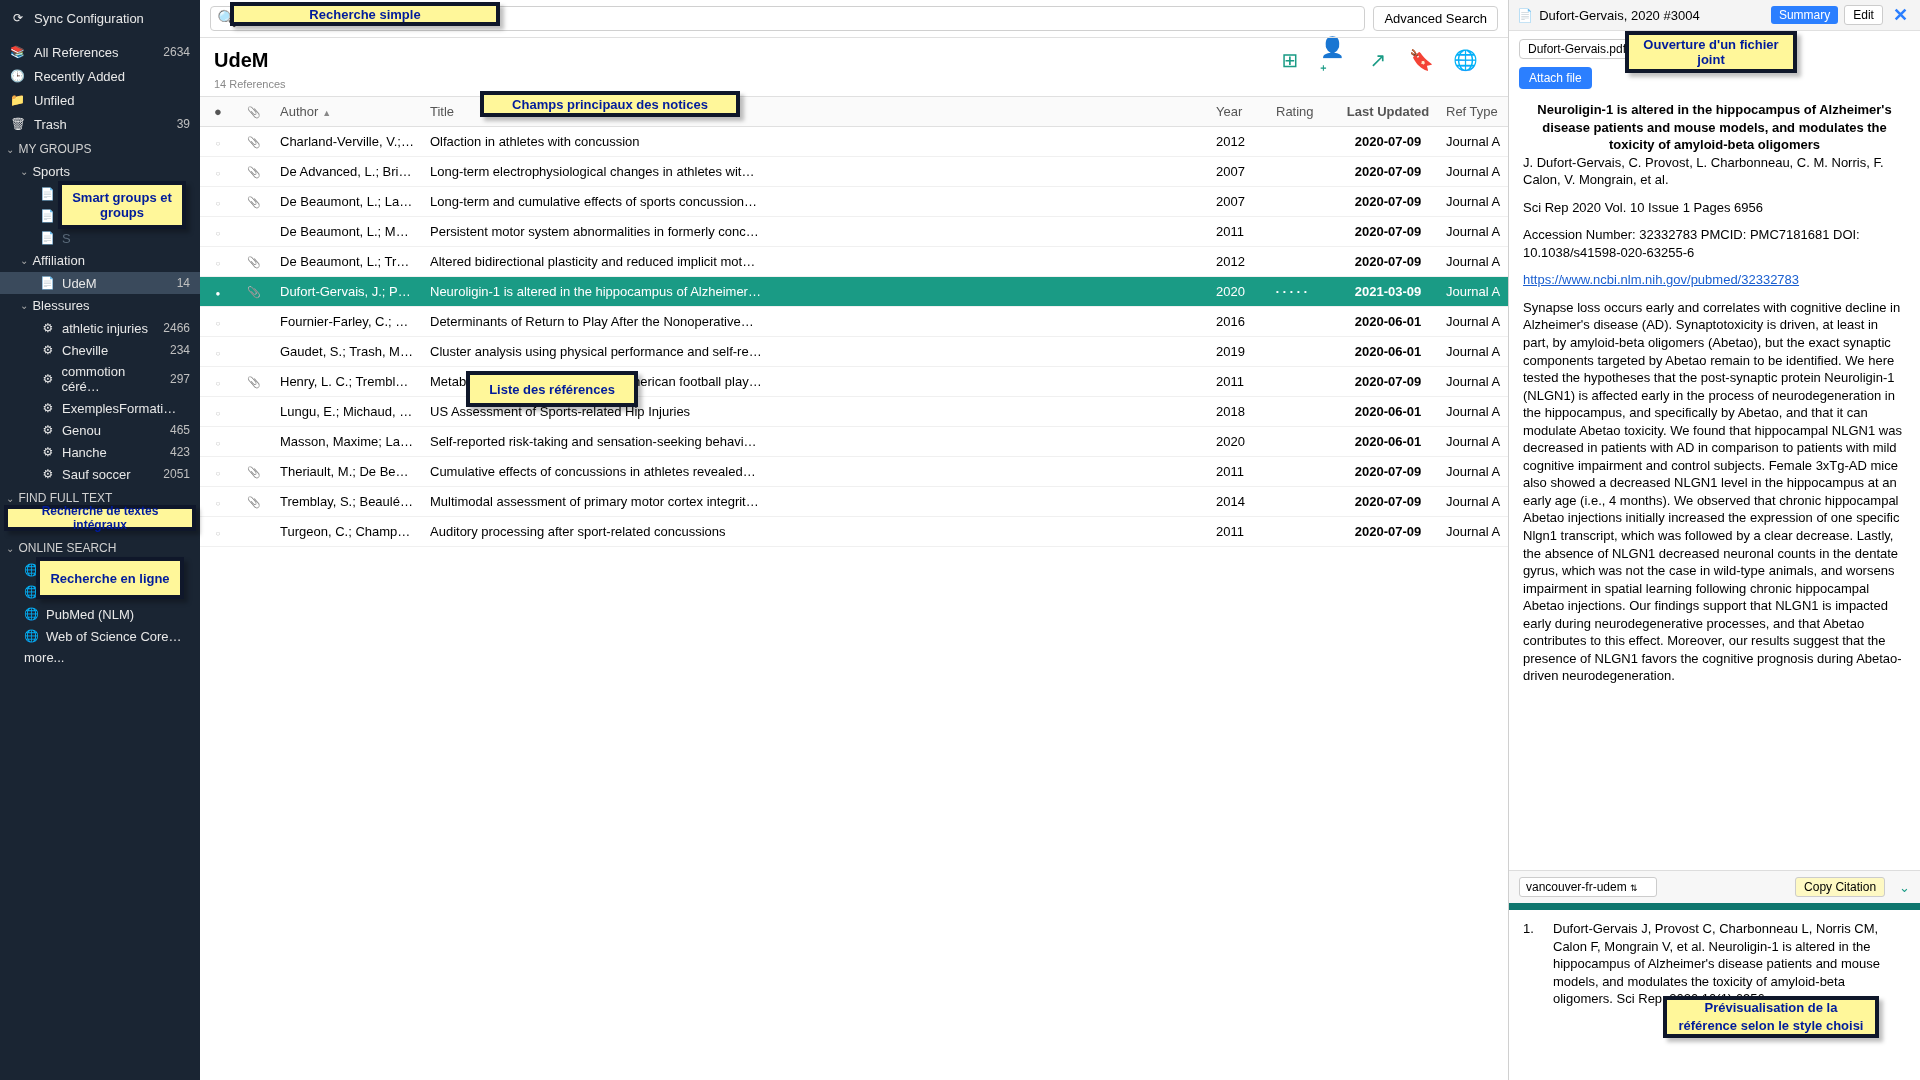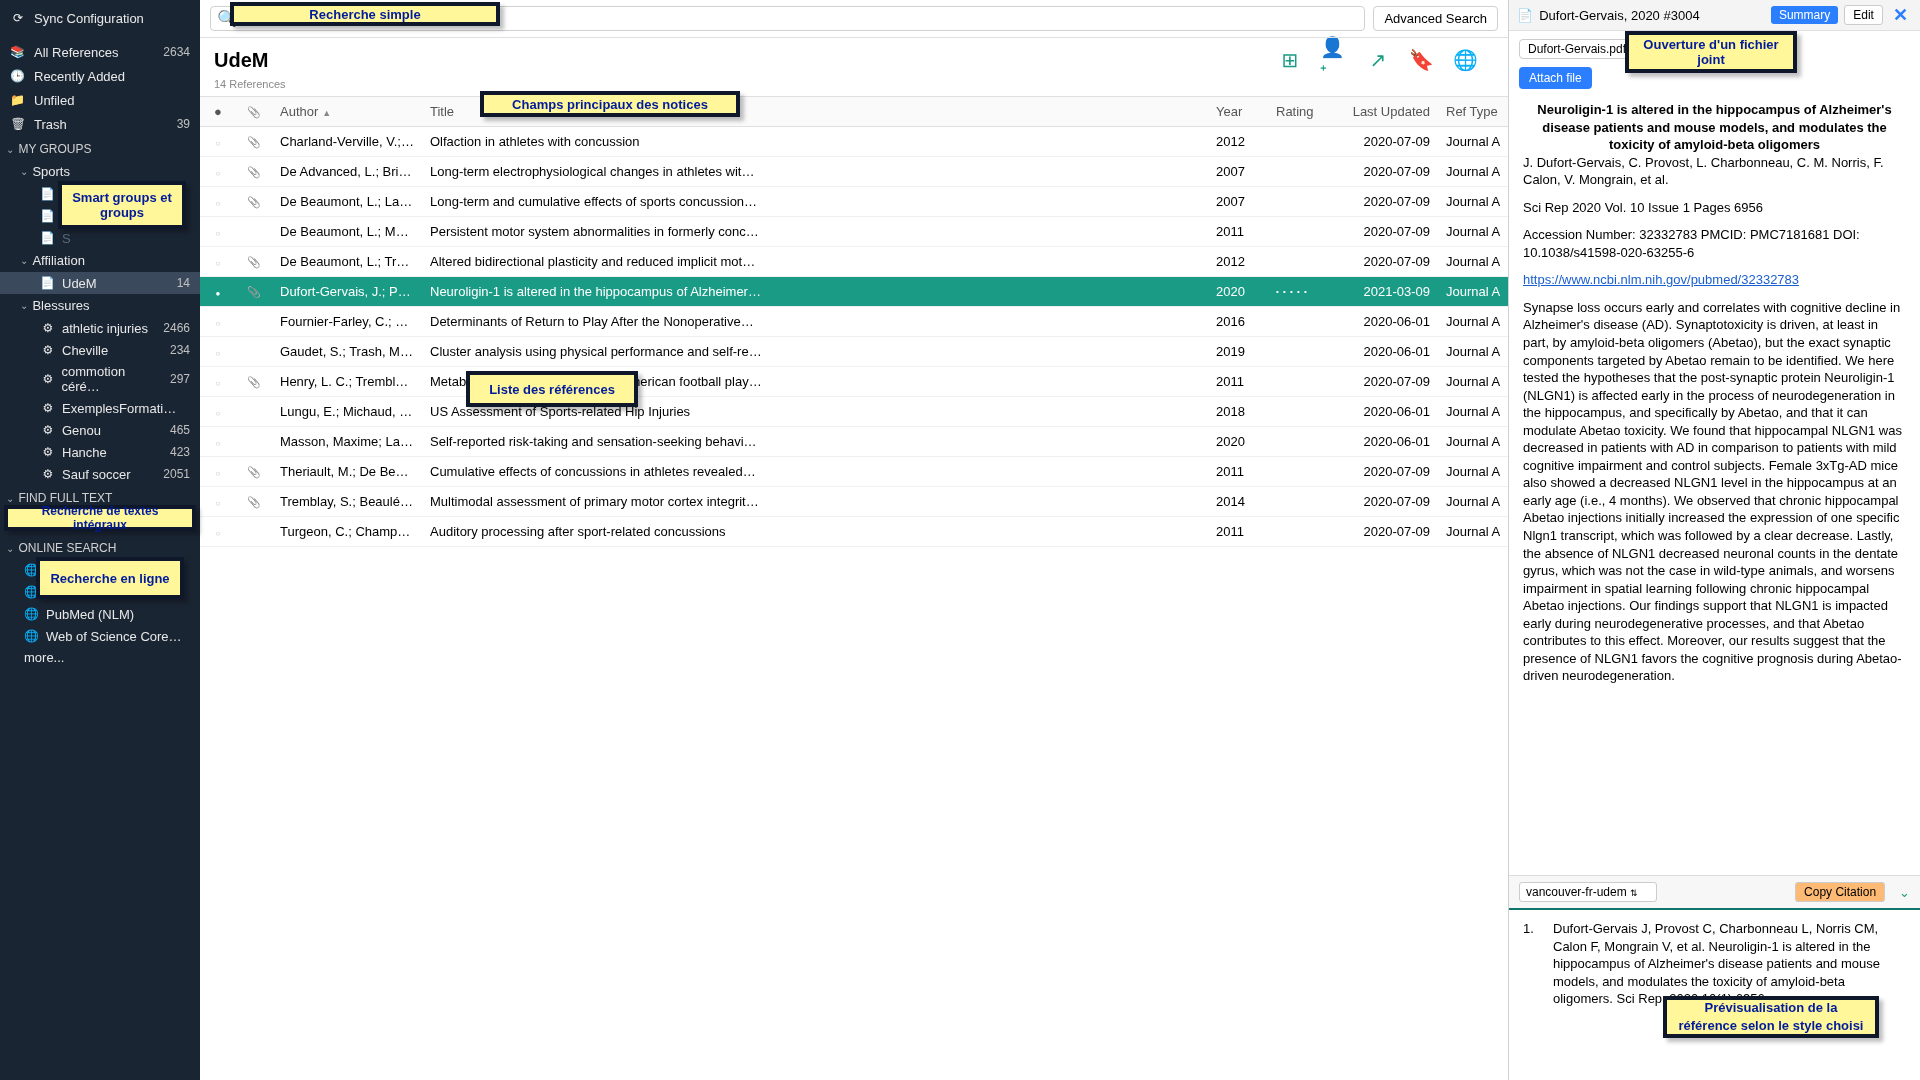--- a/index.html
+++ b/index.html
@@ -30,21 +30,21 @@
 .tool-icon { width: 28px; height: 28px; display: flex; align-items: center; justify-content: center; color: #1a9b85; font-size: 20px; cursor: pointer; }
 .col-headers, .row { display: flex; align-items: center; font-size: 13px; }
 .col-headers { border-top: 1px solid #e0e0e0; border-bottom: 1px solid #e0e0e0; background: #fafafa; color: #555; position: relative; }
 .col-headers > div, .row > div { padding: 7px 8px; }
 .c-dot { width: 36px; text-align: center; }
 .c-clip { width: 36px; text-align: center; color: #888; }
 .c-author { width: 150px; white-space: nowrap; overflow: hidden; text-overflow: ellipsis; }
 .c-title { flex: 1; white-space: nowrap; overflow: hidden; text-overflow: ellipsis; min-width: 0; }
 .c-year { width: 60px; }
 .c-rating { width: 70px; }
-.c-updated { width: 100px; text-align: right; }
+.c-updated { width: 100px; text-align: center; font-weight: bold; }
 .c-type { width: 70px; white-space: nowrap; overflow: hidden; }
 .row { border-bottom: 1px solid #f0f0f0; position: relative; }
 .row.sel { background: #1a9b85; color: #fff; }
 .row.sel .c-clip { color: #fff; }
 .dot-filled::before { content: "●"; color: #888; font-size: 8px; }
 .row.sel .dot-filled::before { color: #fff; }
 .dot-empty::before { content: "○"; color: #bbb; font-size: 8px; }
 .clip::before { content: "📎"; font-size: 11px; filter: grayscale(1); }
 .stars { letter-spacing: 1px; font-size: 8px; }
 .sort-ind { font-size: 9px; margin-left: 4px; color: #888; }
@@ -58,23 +58,23 @@
 .close-x { font-size: 18px; font-weight: bold; color: #2b7fff; cursor: pointer; padding: 0 4px; }
 .file-row { display: flex; align-items: center; padding: 8px 10px; gap: 8px; position: relative; }
 .file-chip { border: 1px solid #ccc; border-radius: 4px; padding: 2px 8px; font-size: 12px; display: flex; align-items: center; gap: 4px; background: #fff; }
 .file-chip .dd { background: #2b7fff; color: #fff; padding: 0 4px; border-radius: 2px; margin-left: 2px; }
 .attach-btn { background: #2b7fff; color: #fff; border: none; border-radius: 4px; padding: 4px 10px; font-size: 12px; margin: 0 10px 8px 10px; align-self: flex-start; cursor: pointer; }
 .rbody { padding: 4px 14px 10px 14px; overflow: auto; flex: 1; line-height: 1.35; }
 .rtitle { font-weight: 700; text-align: center; }
 .rauth, .rjournal, .racc { margin-bottom: 10px; }
 .rlink { color: #1a5fd0; text-decoration: underline; margin-bottom: 10px; display: block; word-break: break-all; }
 .rabs { }
-.cite-bar { display: flex; align-items: center; border-top: 1px solid #ddd; border-bottom: 2px solid #0f766e; padding: 6px 10px; background: #f7f7f7; gap: 8px; position: relative; }
+.cite-bar { display: flex; align-items: center; border-top: 1px solid #ddd; border-bottom: 7px solid #0f766e; padding: 6px 10px; background: #f7f7f7; gap: 8px; position: relative; }
 .style-select { border: 1px solid #ccc; border-radius: 3px; padding: 2px 18px 2px 6px; font-size: 12px; background: #fff; }
-.copy-cite { margin-left: auto; border: 1px solid #ccc; border-radius: 3px; padding: 2px 8px; font-size: 12px; background: #fdba74; cursor: pointer; }
+.copy-cite { margin-left: auto; border: 1px solid #ccc; border-radius: 3px; padding: 2px 8px; font-size: 12px; background: #fef9c3; cursor: pointer; }
 .cite-preview { padding: 10px 14px 14px 14px; font-size: 13px; display: flex; gap: 14px; line-height: 1.35; position: relative; min-height: 170px; }
 .cite-preview .num { width: 16px; }
 .cite-preview .txt { flex: 1; }
 
 
 .callout { background: #fff79a; border: 4px solid #0f172a; box-shadow: 4px 4px 4px rgba(0,0,0,0.25); color: #001b9b; font-weight: 600; font-size: 13px; text-align: center; display: flex; align-items: center; justify-content: center; position: absolute; z-index: 50; padding: 6px 10px; }
 </style>
 </head>
 <body>
 

